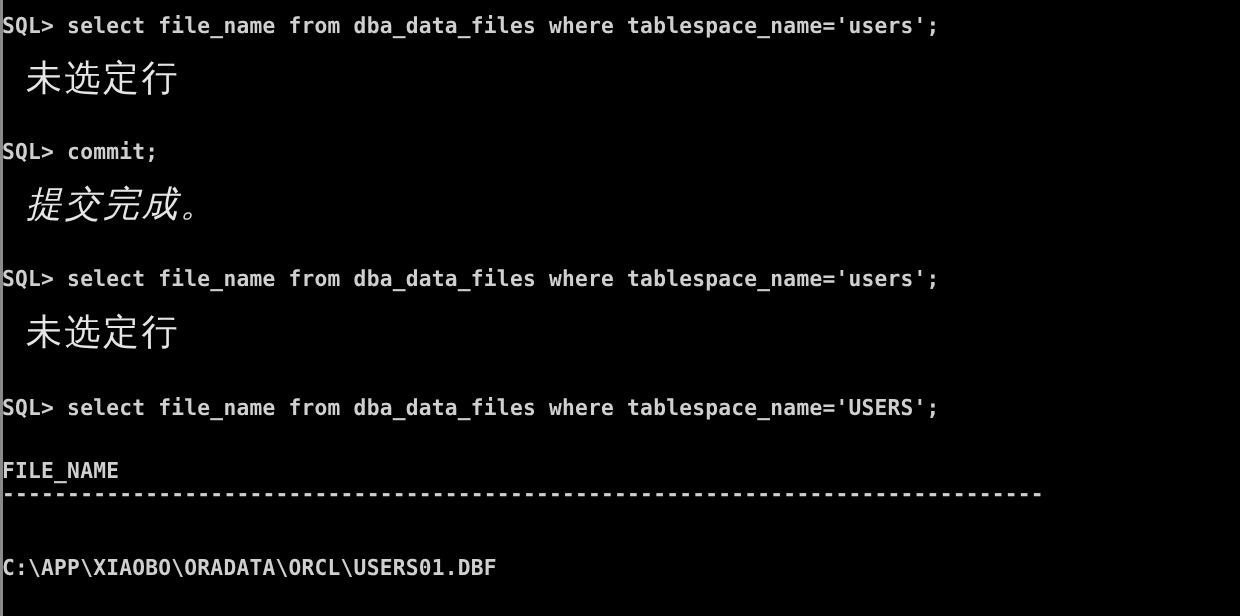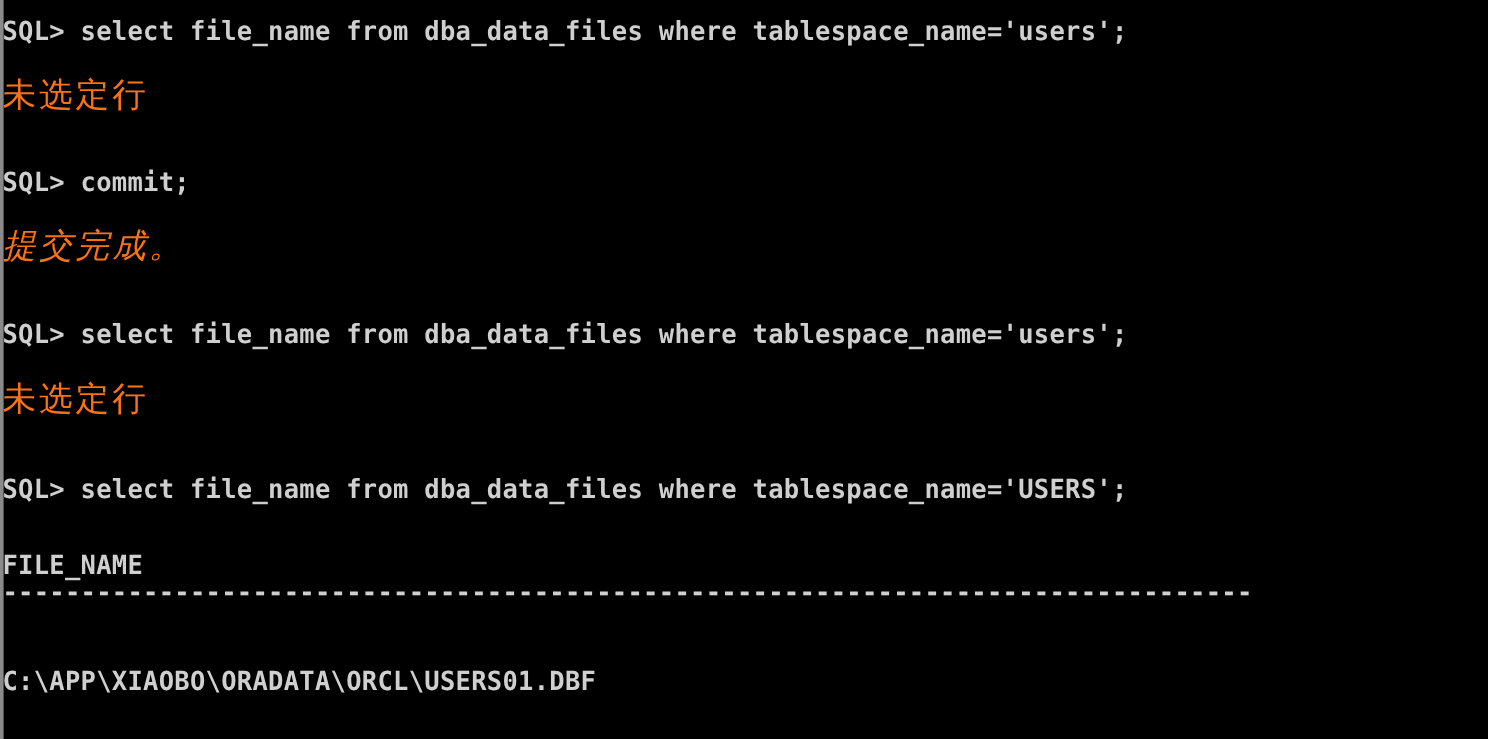--- a/index.html
+++ b/index.html
@@ -50,24 +50,25 @@
     letter-spacing: 0.25px;
     transform: scaleX(0.965);
     transform-origin: left center;
     color: #cfcfcf;
   }
 
   
   .cjk {
     font-family: "DejaVu Sans", "Liberation Sans", sans-serif;
     font-weight: 400;
-    font-size: 28px;
+    font-size: 36px;
     letter-spacing: 2.5px;
-    color: #f97316;
+    color: #e5e5e5;
     transform: none;
+    margin-left: 24px;
   }
 
   
   .rule {
     font-size: 22px;
     letter-spacing: 0.25px;
     transform: scaleX(0.965);
     transform-origin: left center;
     color: #cfcfcf;
     font-weight: bold;

